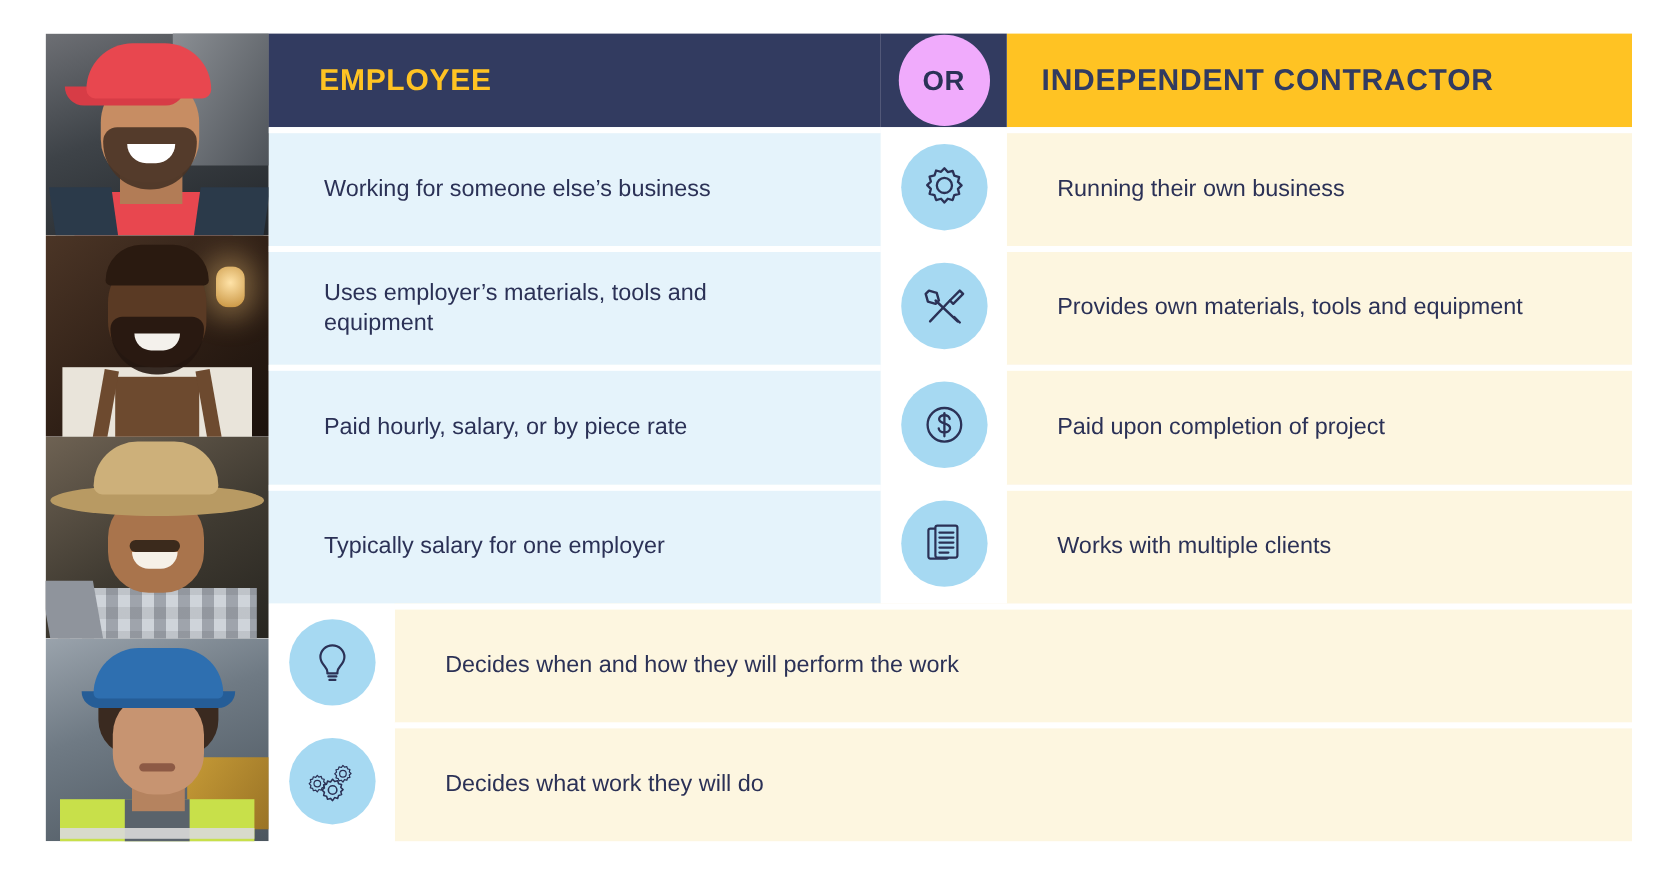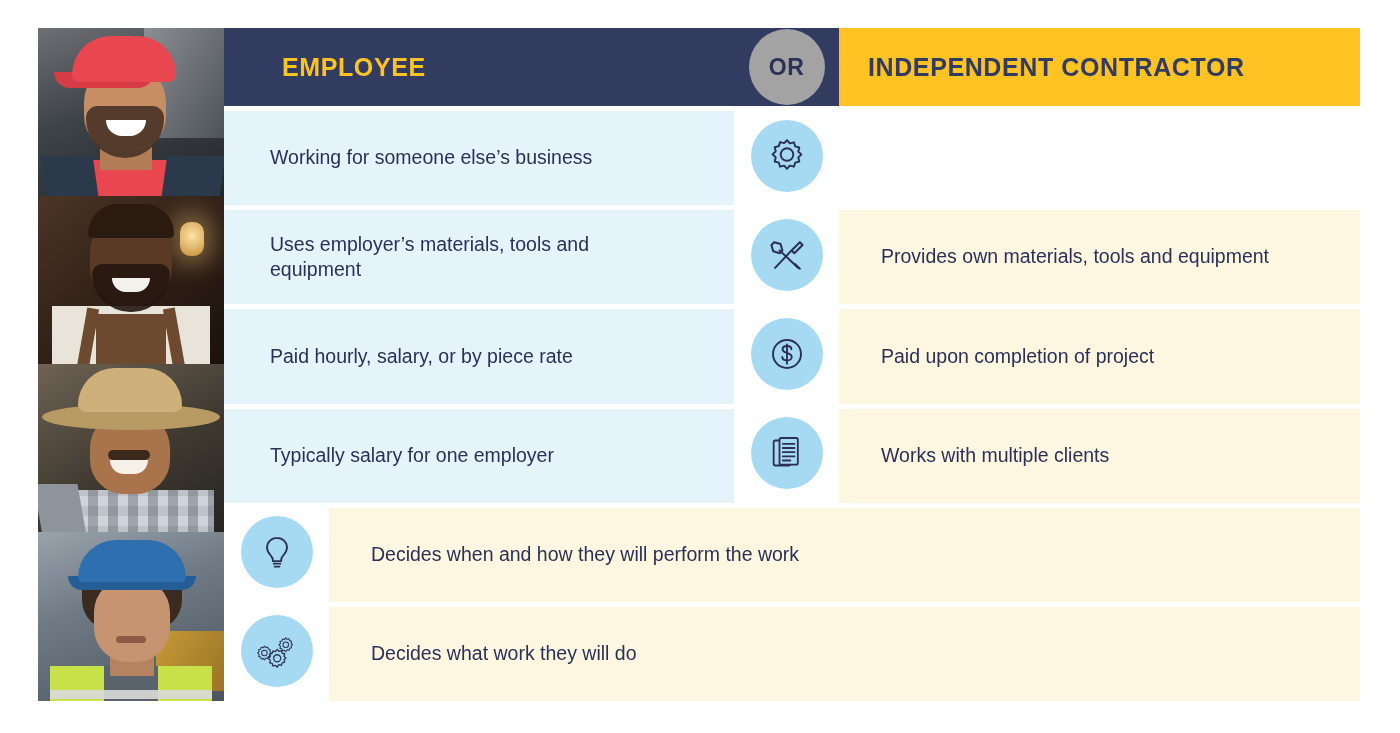--- a/index.html
+++ b/index.html
@@ -226,21 +226,21 @@
   .header-row {
     display: flex;
     height: 78px;
     position: relative;
   }
   .header-left {
     flex: 0 0 510px;
     background: #323b60;
     display: flex;
     align-items: center;
-    padding-left: 58px;
+    padding-left: 42px;
     box-sizing: border-box;
   }
   .header-mid {
     flex: 0 0 105px;
     background: #323b60;
     position: relative;
   }
   .header-right {
     flex: 1 1 auto;
     background: #ffc323;
@@ -262,21 +262,21 @@
     letter-spacing: .6px;
   }
   .or-badge {
     position: absolute;
     left: 50%;
     top: 50%;
     transform: translate(-50%, -50%);
     width: 76px;
     height: 76px;
     border-radius: 50%;
-    background: #a3a3a3;
+    background: #f0abfc;
     display: flex;
     align-items: center;
     justify-content: center;
     color: #2a3257;
     font-size: 23px;
     font-weight: bold;
     letter-spacing: .5px;
     z-index: 3;
   }
 
@@ -421,20 +421,21 @@
         <div class="cell cell-left">Working for someone else’s business</div>
         <div class="cell cell-mid">
           <div class="mid-spine"></div>
           <div class="icon-bubble">
             <svg width="42" height="42" viewBox="0 0 48 48" fill="none" stroke="#2b3156" stroke-width="2.2">
               <path d="M24 6l3.2 3.6 4.7-1.2 1.5 4.6 4.7 1.3-1.2 4.7 3.5 3.3-3.5 3.3 1.2 4.7-4.7 1.3-1.5 4.6-4.7-1.2L24 38.6l-3.2-3.6-4.7 1.2-1.5-4.6-4.7-1.3 1.2-4.7L7.6 22l3.5-3.3-1.2-4.7 4.7-1.3 1.5-4.6 4.7 1.2L24 6z" stroke-linejoin="round"></path>
               <circle cx="24" cy="22.3" r="7.2"></circle>
             </svg>
           </div>
         </div>
+        <div class="cell cell-right">Running their own business</div>
       </div>
 
       <div class="row">
         <div class="cell cell-left">Uses employer’s materials, tools and equipment</div>
         <div class="cell cell-mid">
           <div class="mid-spine"></div>
           <div class="icon-bubble">
             <svg width="44" height="44" viewBox="0 0 48 48" fill="none" stroke="#2b3156" stroke-width="2.2" stroke-linecap="round" stroke-linejoin="round">
               <path d="M10 10l7 2 2 7-3 3-7-2-2-7 3-3z"></path>
               <path d="M16 19l20 19"></path>

